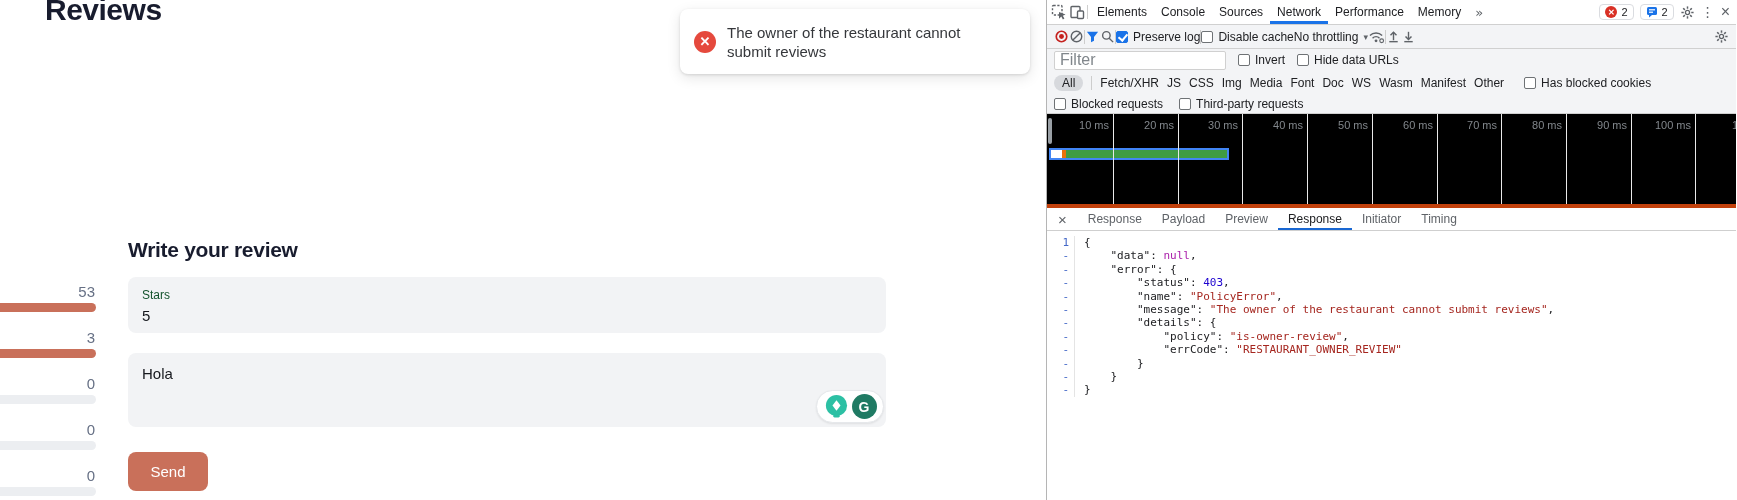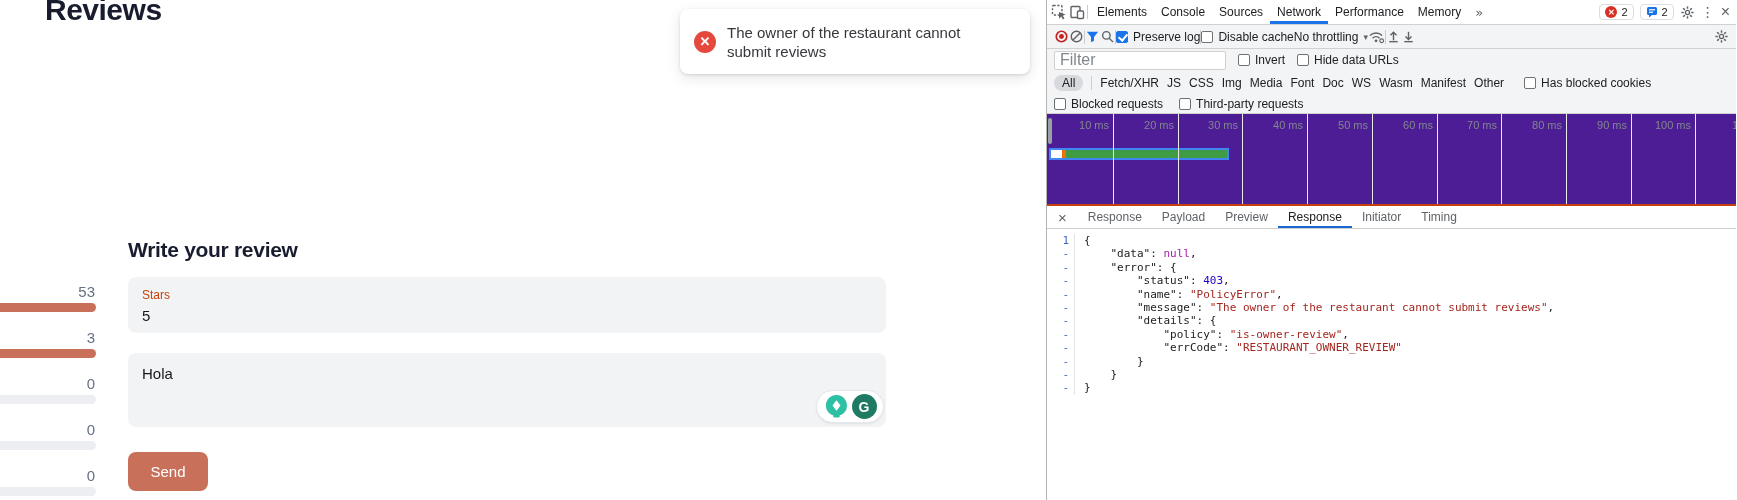--- a/index.html
+++ b/index.html
@@ -22,21 +22,21 @@
   .rbar{margin-top:3px;height:9px;border-radius:5px;width:100%;}
   .rbar.fill{background:#c9705a;}
   .rbar.empty{background:#eceef1;}
 
   .form-title{position:absolute;left:128px;top:238px;font-size:21px;font-weight:800;
               color:#181c2e;margin:0;letter-spacing:-0.3px;}
   .card{position:absolute;left:128px;width:758px;background:#f2f3f5;border-radius:8px;
         box-sizing:border-box;padding:11px 14px;}
   .card.stars{top:277px;height:56px;}
   .card.review{top:353px;height:74px;}
-  .fld-lbl{font-size:12px;color:#c2410c;}
+  .fld-lbl{font-size:12px;color:#14532d;}
   .fld-val{font-size:15px;color:#16181d;margin-top:5px;}
   .rv-val{font-size:15px;color:#16181d;margin-top:1px;}
   .gram{position:absolute;left:688px;top:37px;width:66px;height:31px;background:#fff;
         border:1px solid #e6e8eb;border-radius:17px;box-shadow:0 1px 2px rgba(0,0,0,.08);
         display:flex;align-items:center;justify-content:center;gap:3px;}
   .gram-bulb{width:25px;height:25px;}
   .gram-g{width:25px;height:25px;border-radius:50%;background:#1f7a63;color:#fff;
           display:flex;align-items:center;justify-content:center;font-size:14px;font-weight:bold;}
   .send{position:absolute;left:128px;top:452px;width:80px;height:39px;background:#c9705a;
         color:#fff;border:none;border-radius:8px;font-size:15px;cursor:pointer;
@@ -70,21 +70,21 @@
                 border:solid #fff;border-width:0 2px 2px 0;transform:rotate(40deg);}
   .throttle{display:flex;align-items:center;gap:5px;cursor:pointer;white-space:nowrap;}
   .caret{font-size:9px;color:#5f6368;font-family:"DejaVu Sans",sans-serif;}
   .flt{width:160px;height:17px;border:1px solid #d0d0d0;border-radius:2px;background:#fff;
        font-size:16px;padding:0 5px;color:#202124;font-family:"Liberation Sans",sans-serif;}
   .flt::placeholder{color:#80868b;}
   .chip{white-space:nowrap;cursor:pointer;}
   .chip.act{background:#d7d9dd;border-radius:9px;padding:1px 8px;}
   .r2 svg,.r1 svg{flex:none;display:block;}
 
-  .overview{position:relative;height:90px;background:#4c1d95;border-bottom:2px solid #c2410c;overflow:hidden;}
+  .overview{position:relative;height:90px;background:#000000;border-bottom:4px solid #c2410c;overflow:hidden;}
   .tlab{position:absolute;top:5px;width:58px;text-align:right;font-size:11px;color:#82878c;}
   .tline{position:absolute;top:0;bottom:0;width:1px;background:#e9e9e9;}
   .thandle{position:absolute;left:1px;top:4px;width:4px;height:26px;background:#9aa0a6;border-radius:2px;}
   .wbar{position:absolute;left:2px;top:34px;width:180px;height:12px;border:2px solid #4285f4;
         box-sizing:border-box;display:flex;}
   .wseg-white{width:11px;background:#fff;}
   .wseg-orange{width:4px;background:#e8710a;}
   .wseg-green{flex:1;background:#3f9c42;}
 
   .panels{display:flex;height:296px;}

